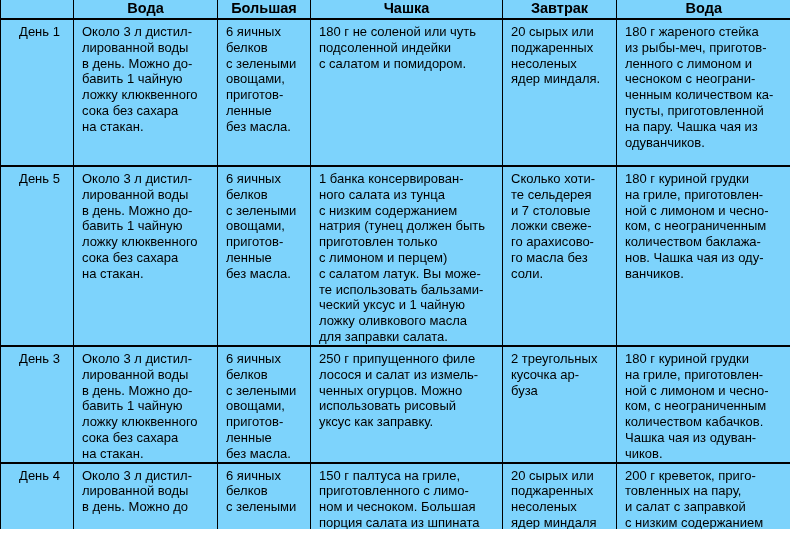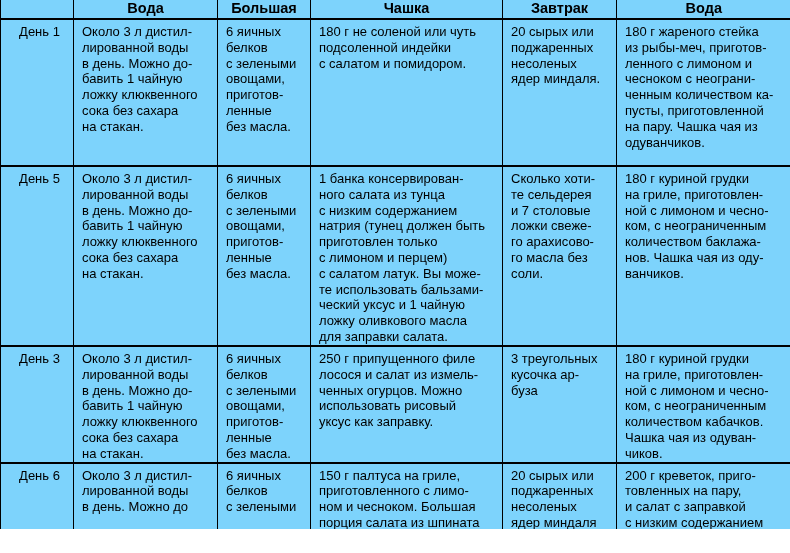--- a/index.html
+++ b/index.html
@@ -163,33 +163,33 @@
 с зелеными
 овощами,
 приготов-
 ленные
 без масла.</td>
         <td>250 г припущенного филе
 лосося и салат из измель-
 ченных огурцов. Можно
 использовать рисовый
 уксус как заправку.</td>
-        <td>3 треугольных
+        <td>2 треугольных
 кусочка ар-
 буза</td>
         <td>180 г куриной грудки
 на гриле, приготовлен-
 ной с лимоном и чесно-
 ком, с неограниченным
 количеством кабачков.
 Чашка чая из одуван-
 чиков.</td>
       </tr>
       <tr style="height:91px" class="r-last">
-        <td class="day-cell">День 6</td>
+        <td class="day-cell">День 4</td>
         <td>Около 3 л дистил-
 лированной воды
 в день. Можно до</td>
         <td>6 яичных
 белков
 с зелеными</td>
         <td>150 г палтуса на гриле,
 приготовленного с лимо-
 ном и чесноком. Большая
 порция салата из шпината

